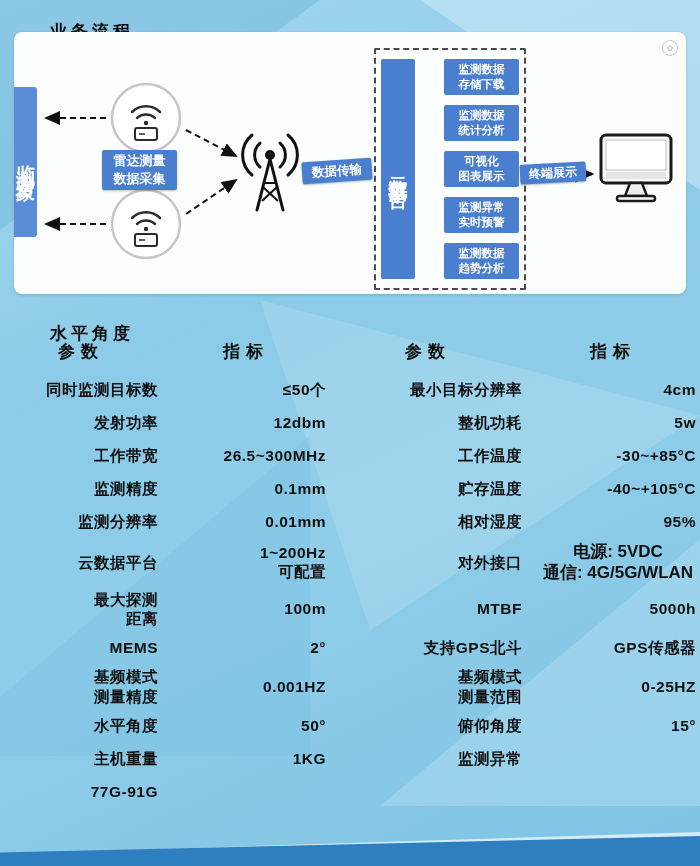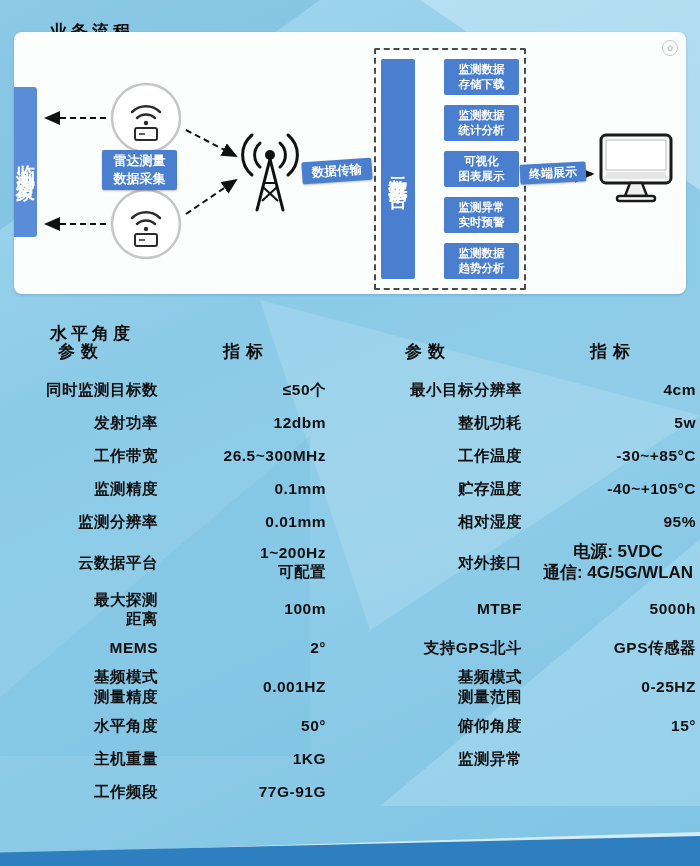--- a/index.html
+++ b/index.html
@@ -249,21 +249,20 @@
           <div class="tcell">50°</div>
           <div class="tcell">俯仰角度</div>
           <div class="tcell">15°</div>
         </div>
         <div class="trow">
           <div class="tcell">主机重量</div>
           <div class="tcell">1KG</div>
           <div class="tcell">监测异常</div>
         </div>
         <div class="trow">
-          <div class="tcell">工作频段</div>
           <div class="tcell">77G-91G</div>
           <div class="tcell"></div>
           <div class="tcell"></div>
         </div>
       </div>
   </div>
 
   <div class="bband2"></div>
   <div class="bband"></div>
 </div>

